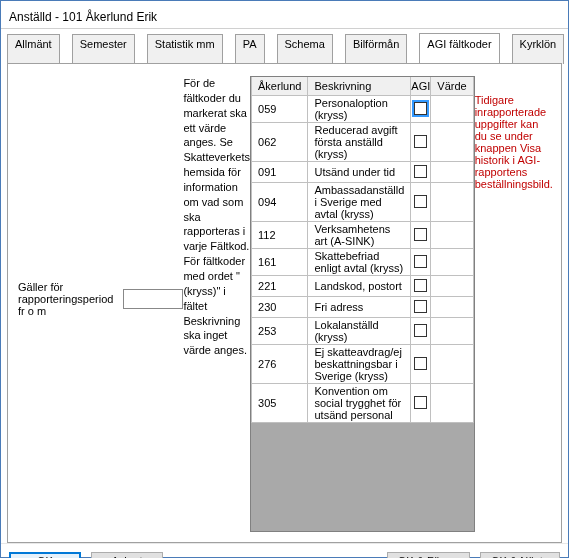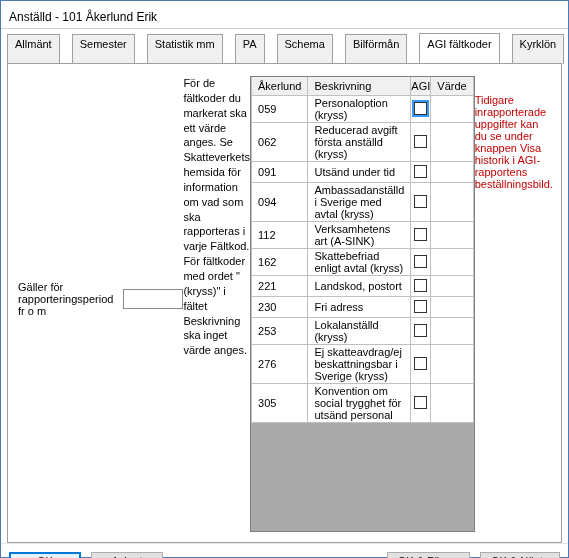--- a/index.html
+++ b/index.html
@@ -209,21 +209,21 @@
               <td class="col-agi"><span class="chk"></span></td>
               <td class="col-varde"></td>
             </tr>
             <tr>
               <td class="col-kod">112</td>
               <td class="col-besk">Verksamhetens art (A-SINK)</td>
               <td class="col-agi"><span class="chk"></span></td>
               <td class="col-varde"></td>
             </tr>
             <tr>
-              <td class="col-kod">162</td>
+              <td class="col-kod">161</td>
               <td class="col-besk">Skattebefriad enligt avtal (kryss)</td>
               <td class="col-agi"><span class="chk"></span></td>
               <td class="col-varde"></td>
             </tr>
             <tr>
               <td class="col-kod">221</td>
               <td class="col-besk">Landskod, postort</td>
               <td class="col-agi"><span class="chk"></span></td>
               <td class="col-varde"></td>
             </tr>

